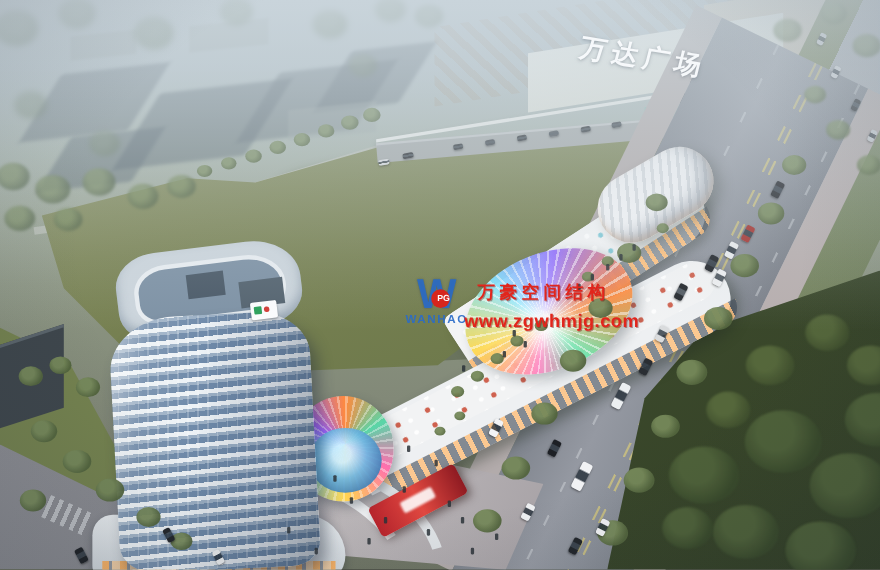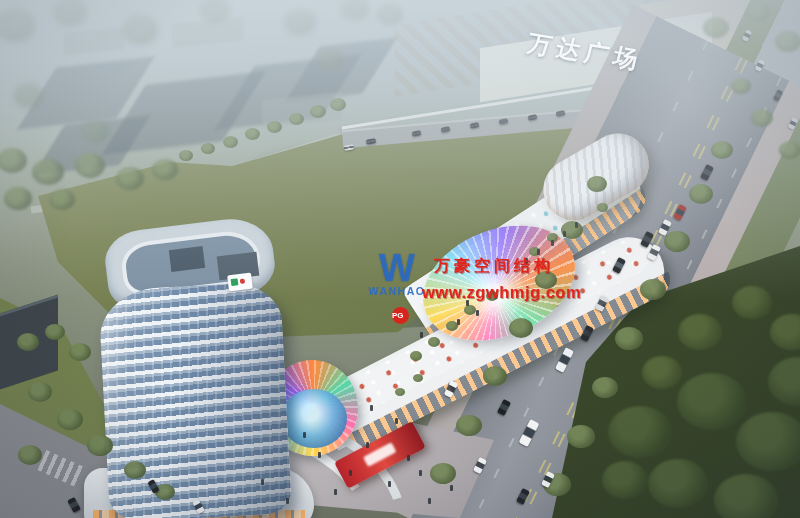--- a/index.html
+++ b/index.html
@@ -192,21 +192,21 @@
       rgba(205,216,223,.45) 22%,rgba(205,216,223,.28) 34%,rgba(205,216,223,.12) 46%,rgba(205,216,223,0) 58%);}
   .vignette{left:0;top:0;width:800px;height:518px;z-index:58;pointer-events:none;
     background:radial-gradient(ellipse at 50% 42%,rgba(0,0,0,0) 58%,rgba(36,46,56,.2) 100%);}
 
   
   .watermark{left:358px;top:246px;width:236px;height:72px;z-index:60;}
   .wm-logo{left:6px;top:6px;width:66px;height:58px;text-align:center;}
   .wm-w{position:static;display:block;font-size:38px;line-height:.85;font-weight:800;
     color:rgba(42,107,200,.9);text-shadow:0 0 2px rgba(10,30,80,.35);}
   .wm-badge{left:28px;top:11px;width:17px;height:17px;border-radius:50%;background:#d6251d;
-    color:#fff;font-size:8px;font-weight:bold;line-height:17px;text-align:left;margin-top:44px;}
+    color:#fff;font-size:8px;font-weight:bold;line-height:17px;text-align:right;}
   .wm-word{position:static;display:block;font-size:10.5px;font-weight:bold;letter-spacing:1.5px;
     color:rgba(42,107,200,.92);margin-top:1px;}
   .wm-company{left:76px;top:10px;font-size:16px;font-weight:800;letter-spacing:4px;
     color:#e2251c;text-shadow:1px 1px 0 rgba(110,10,10,.4);white-space:nowrap;}
   .wm-site{left:64px;top:37px;font-size:16.5px;font-weight:800;letter-spacing:.5px;
     color:#e2251c;text-shadow:1px 1px 0 rgba(110,10,10,.4);white-space:nowrap;}
 </style>
 </head>
 <body>
 

